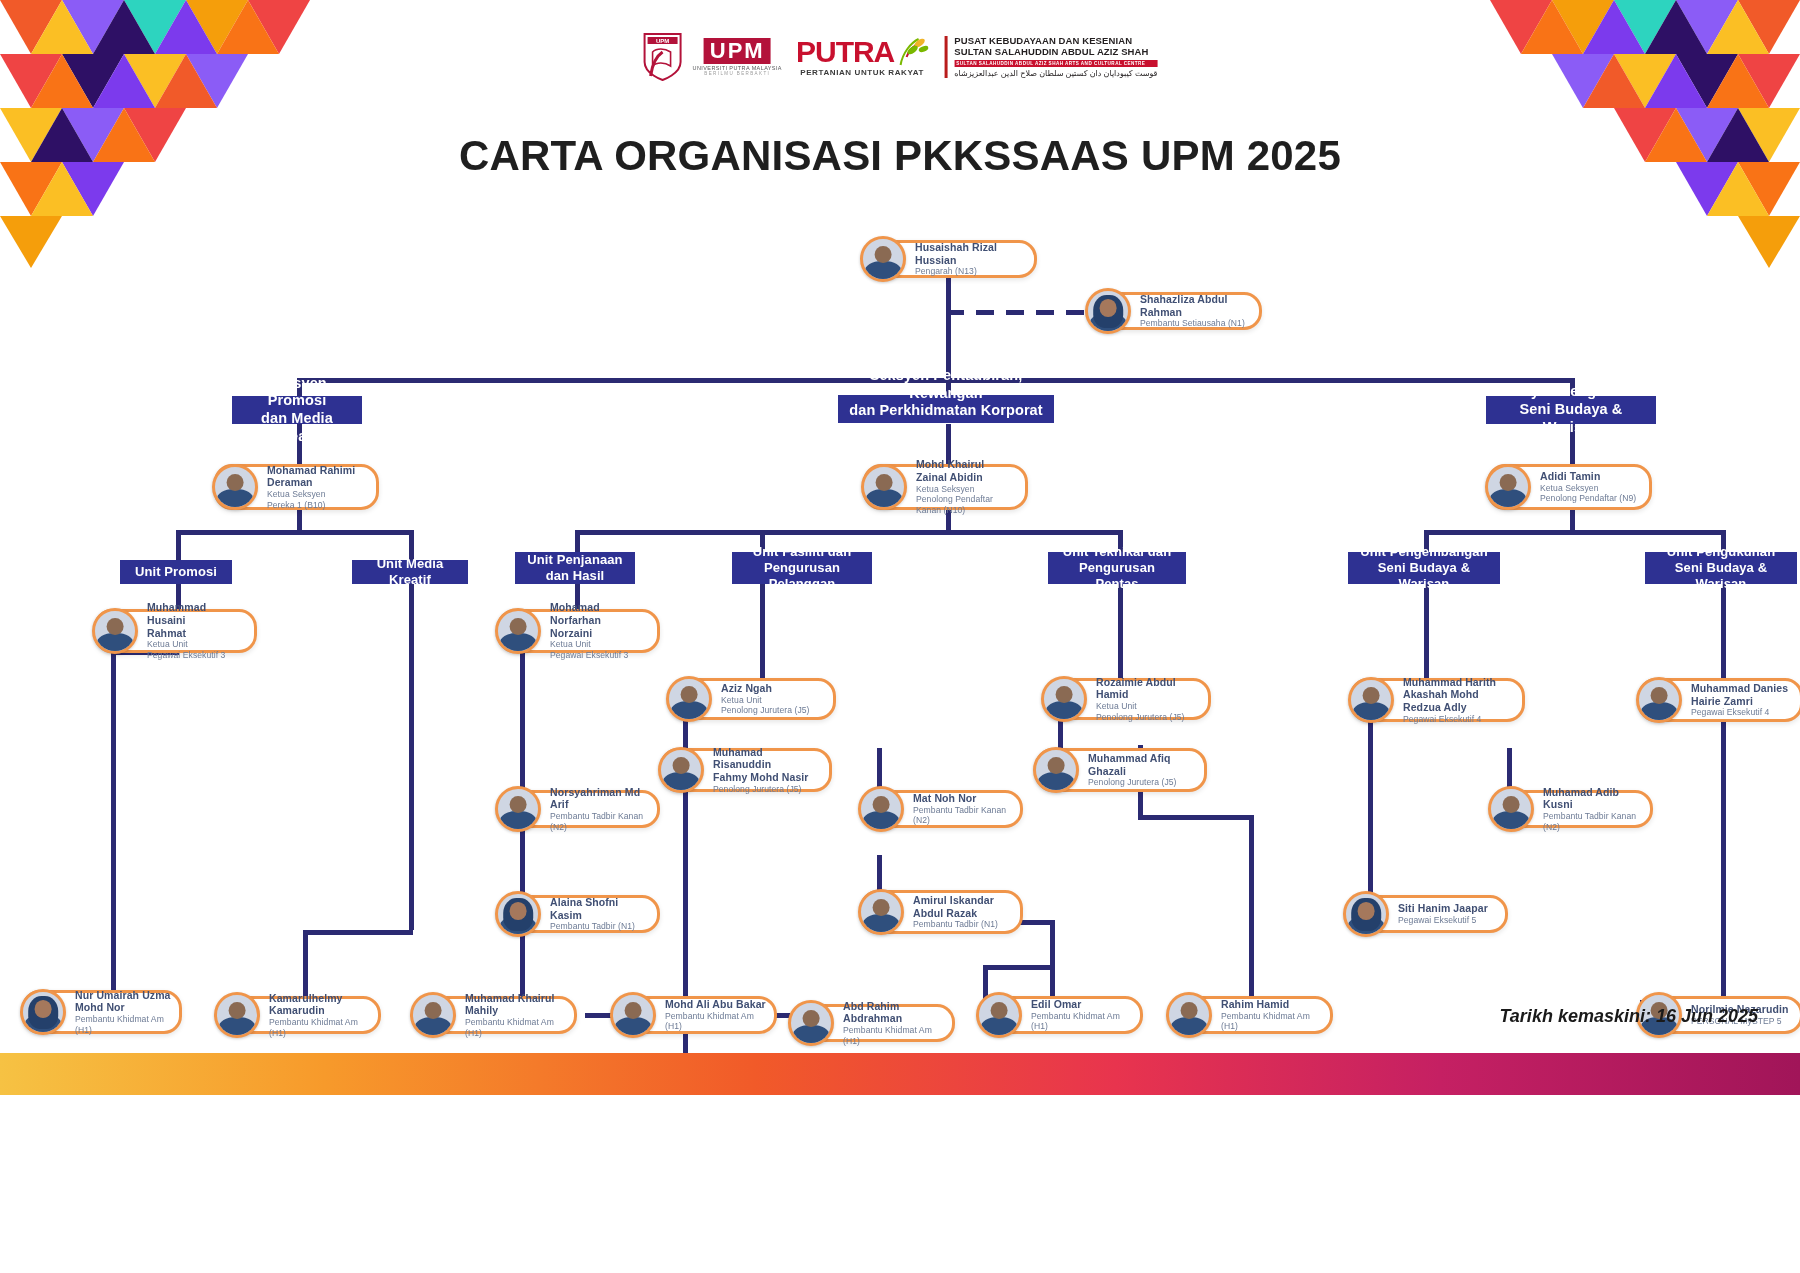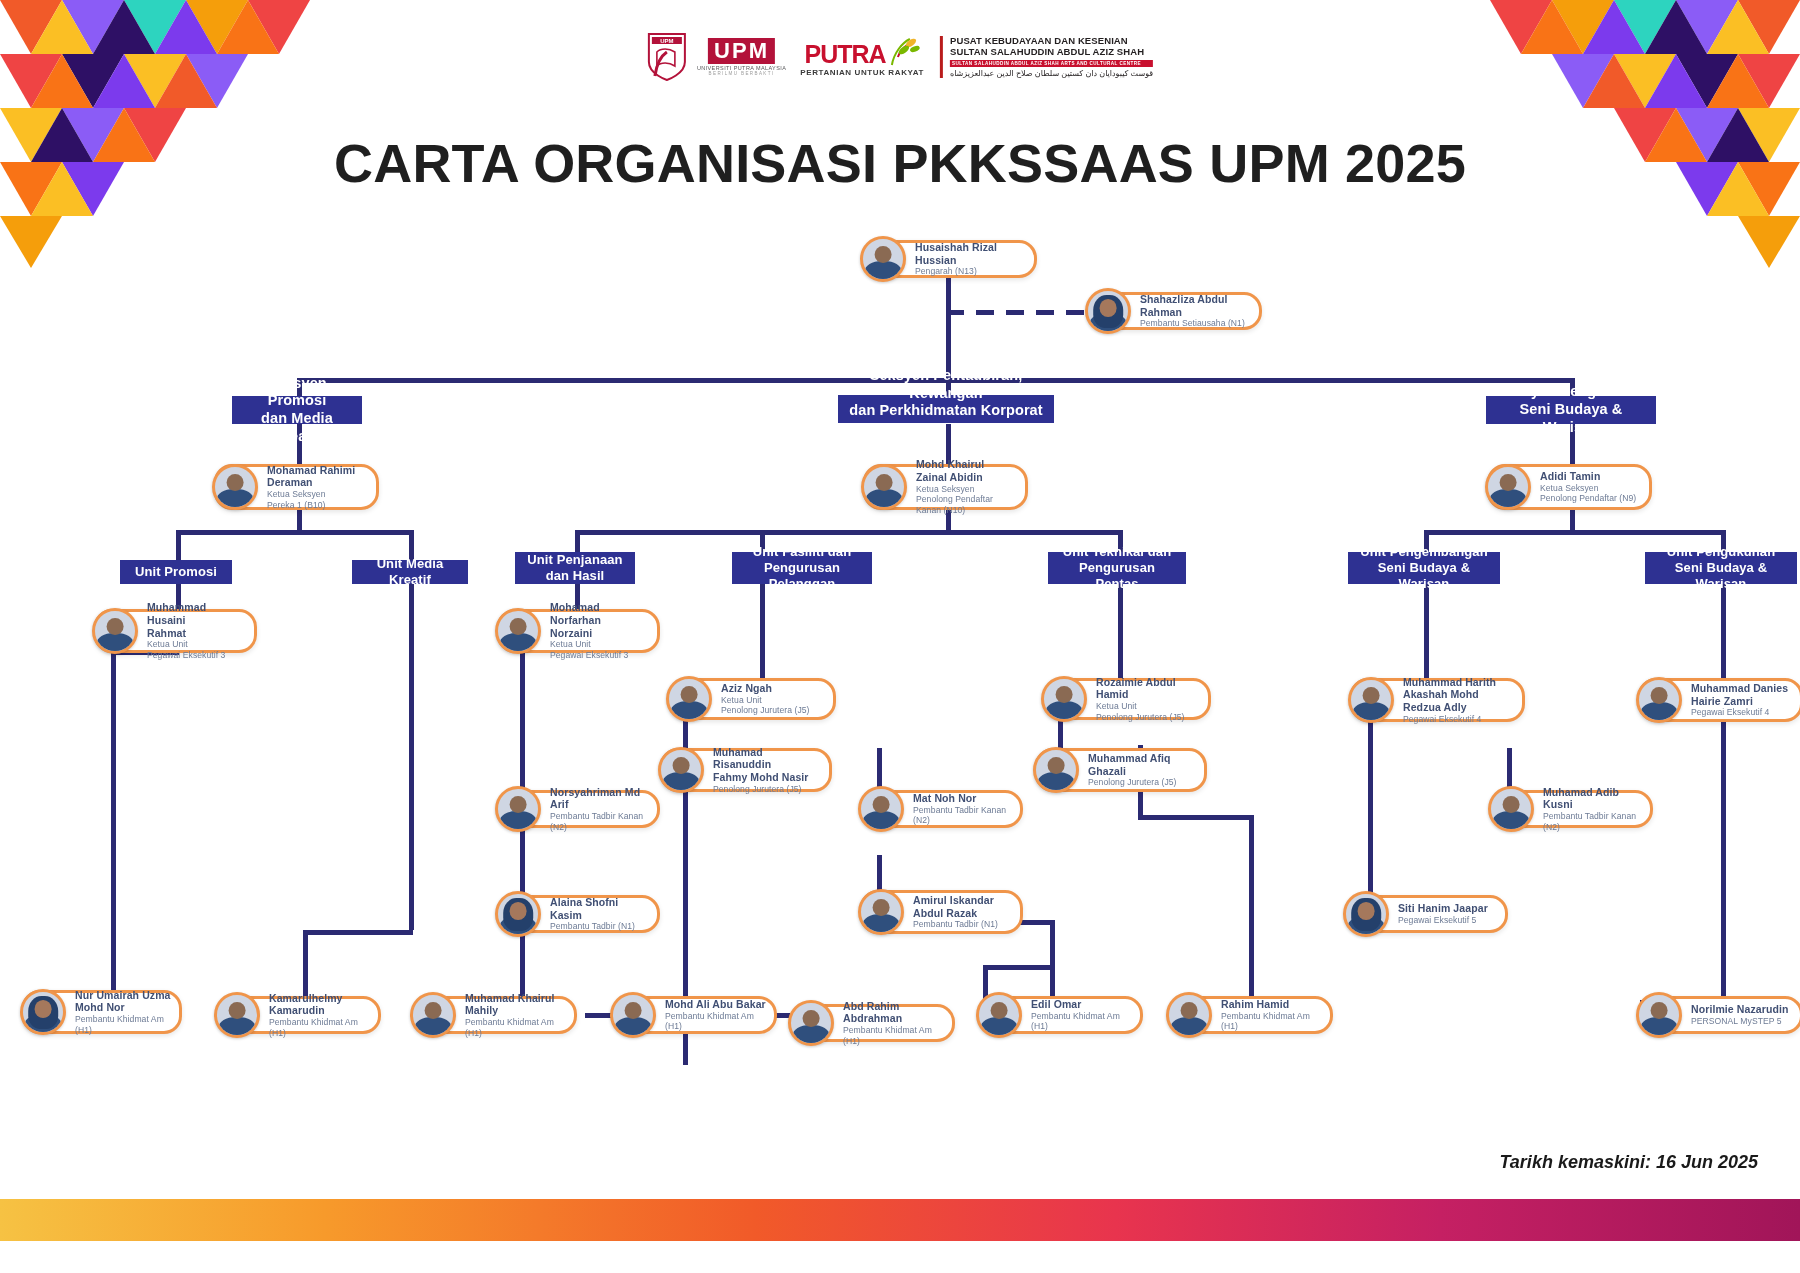--- a/index.html
+++ b/index.html
@@ -3,51 +3,51 @@
 <meta charset="utf-8">
 <style>
   * { box-sizing: border-box; margin:0; padding:0; }
   html,body { width:1800px; height:1273px; }
   body {
     font-family: "Liberation Sans", sans-serif;
     background:#ffffff;
     position:relative;
     overflow:hidden;
   }
-  #stage { position:absolute; inset:0; width:1800px; height:1241px;border-radius:27px; }
+  #stage { position:absolute; inset:0; width:1800px; height:1095px;border-radius:27px; }
 
   
   .corner { position:absolute; top:0; width:330px; height:270px; }
   .corner.left { left:0; }
   .corner.right { right:0; }
 
   
   .header-logos {
     position:absolute; top:26px; left:50%; transform:translateX(-50%);
     display:flex; align-items:center; gap:10px; height:62px;
   }
   .upm-shield { width:40px; height:50px; position:relative; }
   .upm-wordmark { display:flex; flex-direction:column; align-items:center; line-height:1; }
   .upm-wordmark .big {
     font-weight:bold; font-size:22px; color:#fff; background:#b3123a;
     letter-spacing:2px; padding:2px 6px;
   }
   .upm-wordmark .sub { font-size:5.5px; color:#58595b; letter-spacing:.4px; margin-top:2px; }
   .upm-wordmark .sub2 { font-size:4.5px; color:#9b9b9b; letter-spacing:1.4px; margin-top:1px; }
   .putra-block { display:flex; flex-direction:column; align-items:center; line-height:1; margin-left:4px;}
-  .putra-word { font-weight:bold; font-size:25px; color:#c8102e; letter-spacing:-1px; display:flex; align-items:flex-end;}
+  .putra-word { font-weight:bold; font-size:30px; color:#c8102e; letter-spacing:-1px; display:flex; align-items:flex-end;}
   .putra-tag { font-size:8px; color:#3b3b3b; letter-spacing:.6px; font-weight:bold; margin-top:2px;}
   .pkk-block { border-left:3px solid #b91c1c; padding-left:7px; margin-left:6px; display:flex; flex-direction:column; justify-content:center;}
   .pkk-l1 { font-size:9.5px; font-weight:bold; color:#231f20; letter-spacing:.1px; line-height:1.15;}
   .pkk-en { font-size:4.6px; font-weight:bold; color:#fff; background:#c8102e; letter-spacing:.45px; padding:1px 2px; margin-top:2px; display:inline-block;}
   .pkk-jawi { font-size:8px; color:#231f20; margin-top:2px; direction:rtl;}
 
   .chart-title {
     position:absolute; top:132px; left:0; width:100%;
-    text-align:center; font-size:54px; font-weight:bold;
+    text-align:center; font-size:42px; font-weight:bold;
     color:#1f1f1f; letter-spacing:.2px;
   }
 
   
   .ln { position:absolute; background:#2b2a72; }
   .ln.v { width:5px; }
   .ln.h { height:5px; }
   .dash {
     position:absolute; height:5px;
     background-image:repeating-linear-gradient(to right,#2b2a72 0 18px,transparent 18px 30px);

